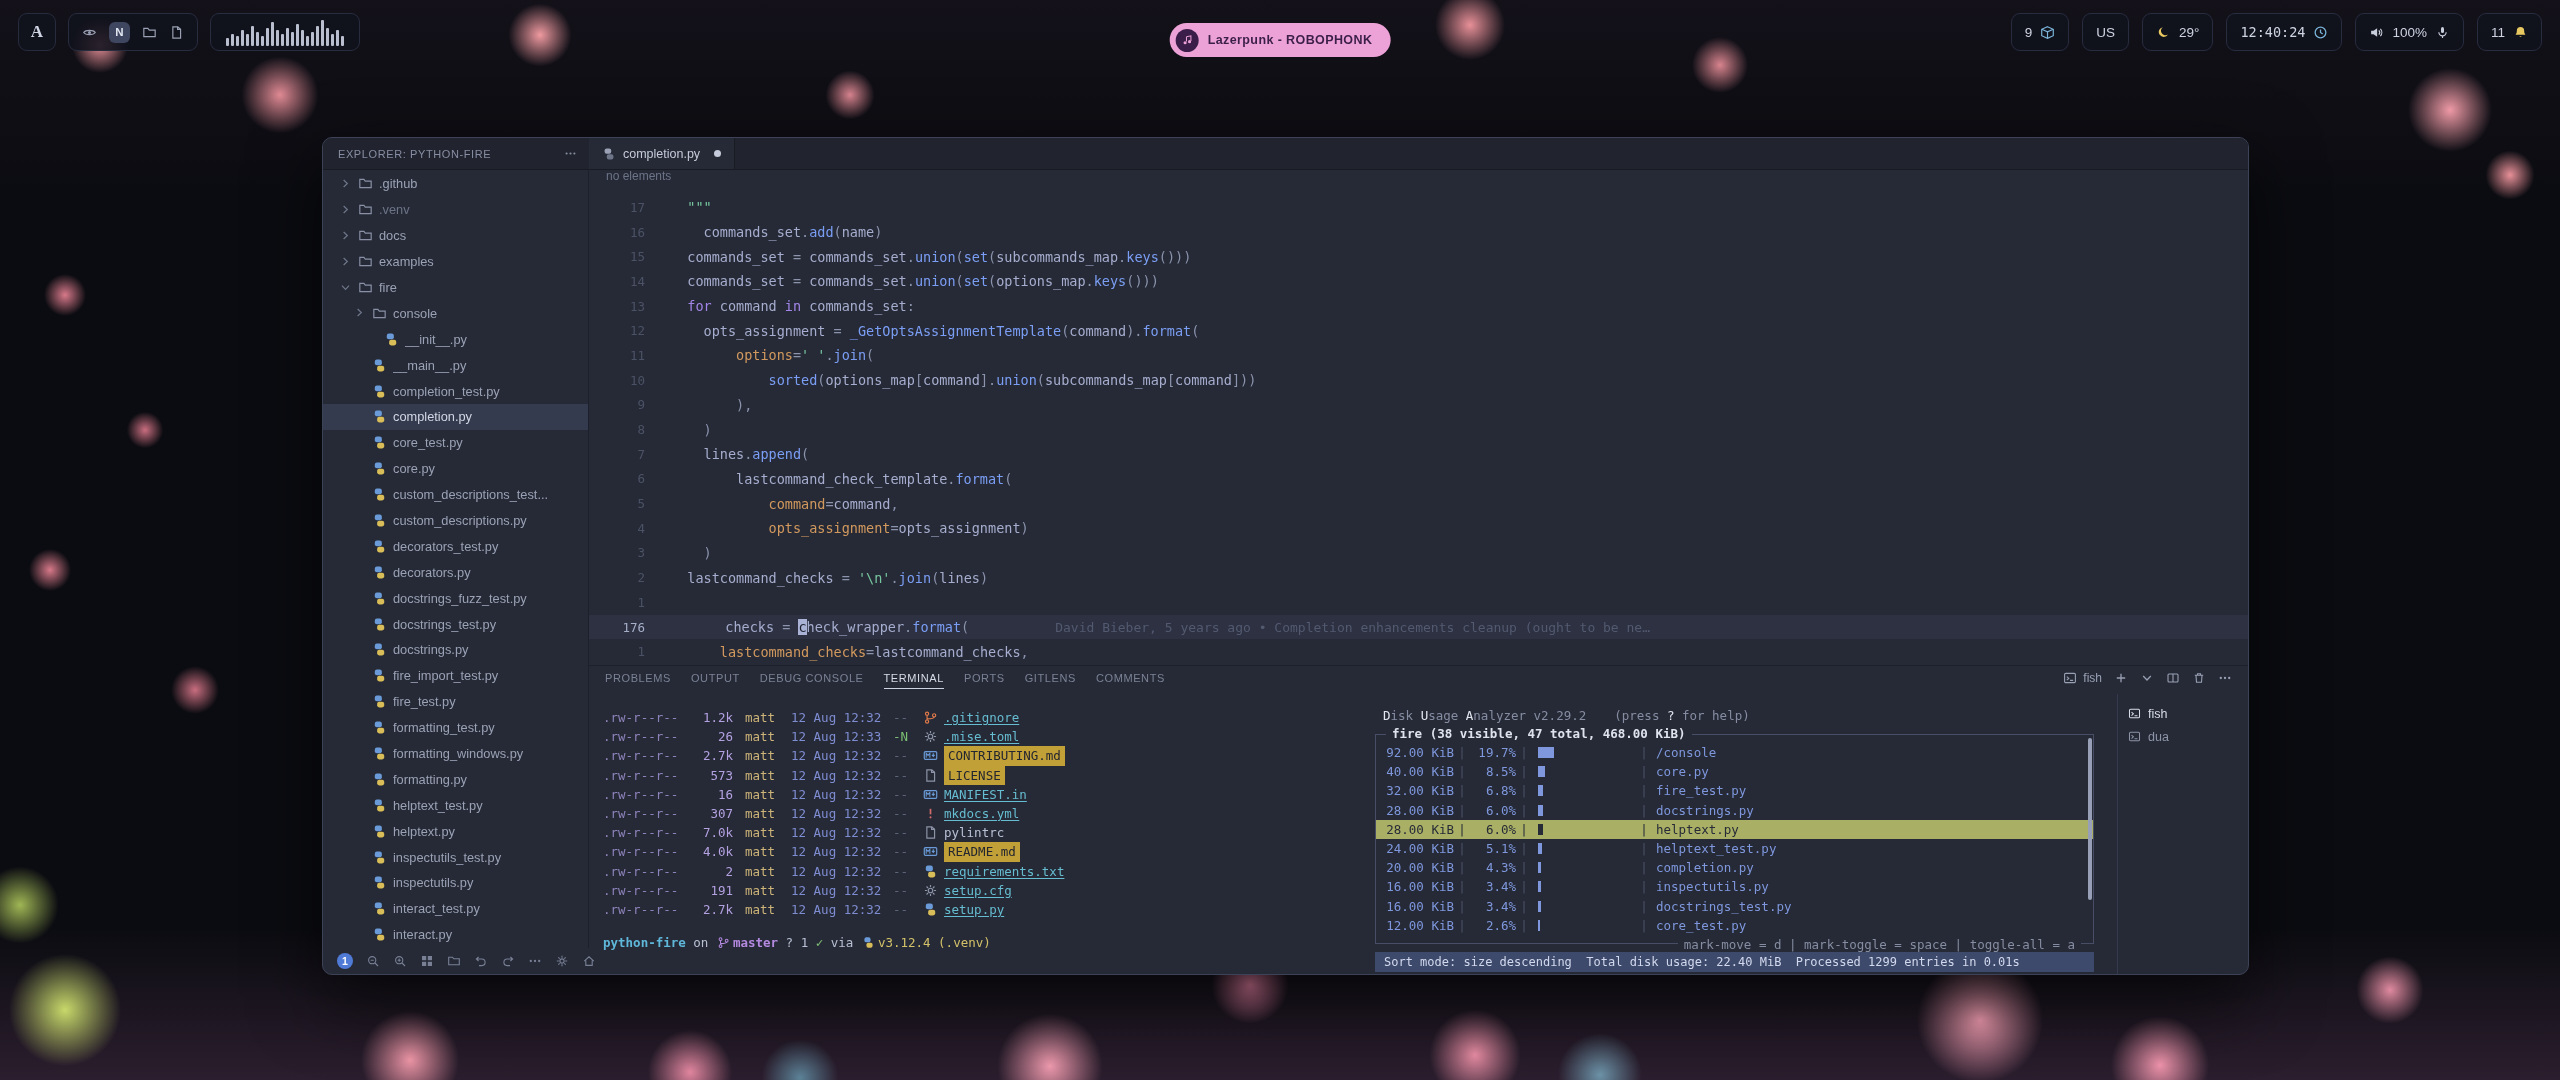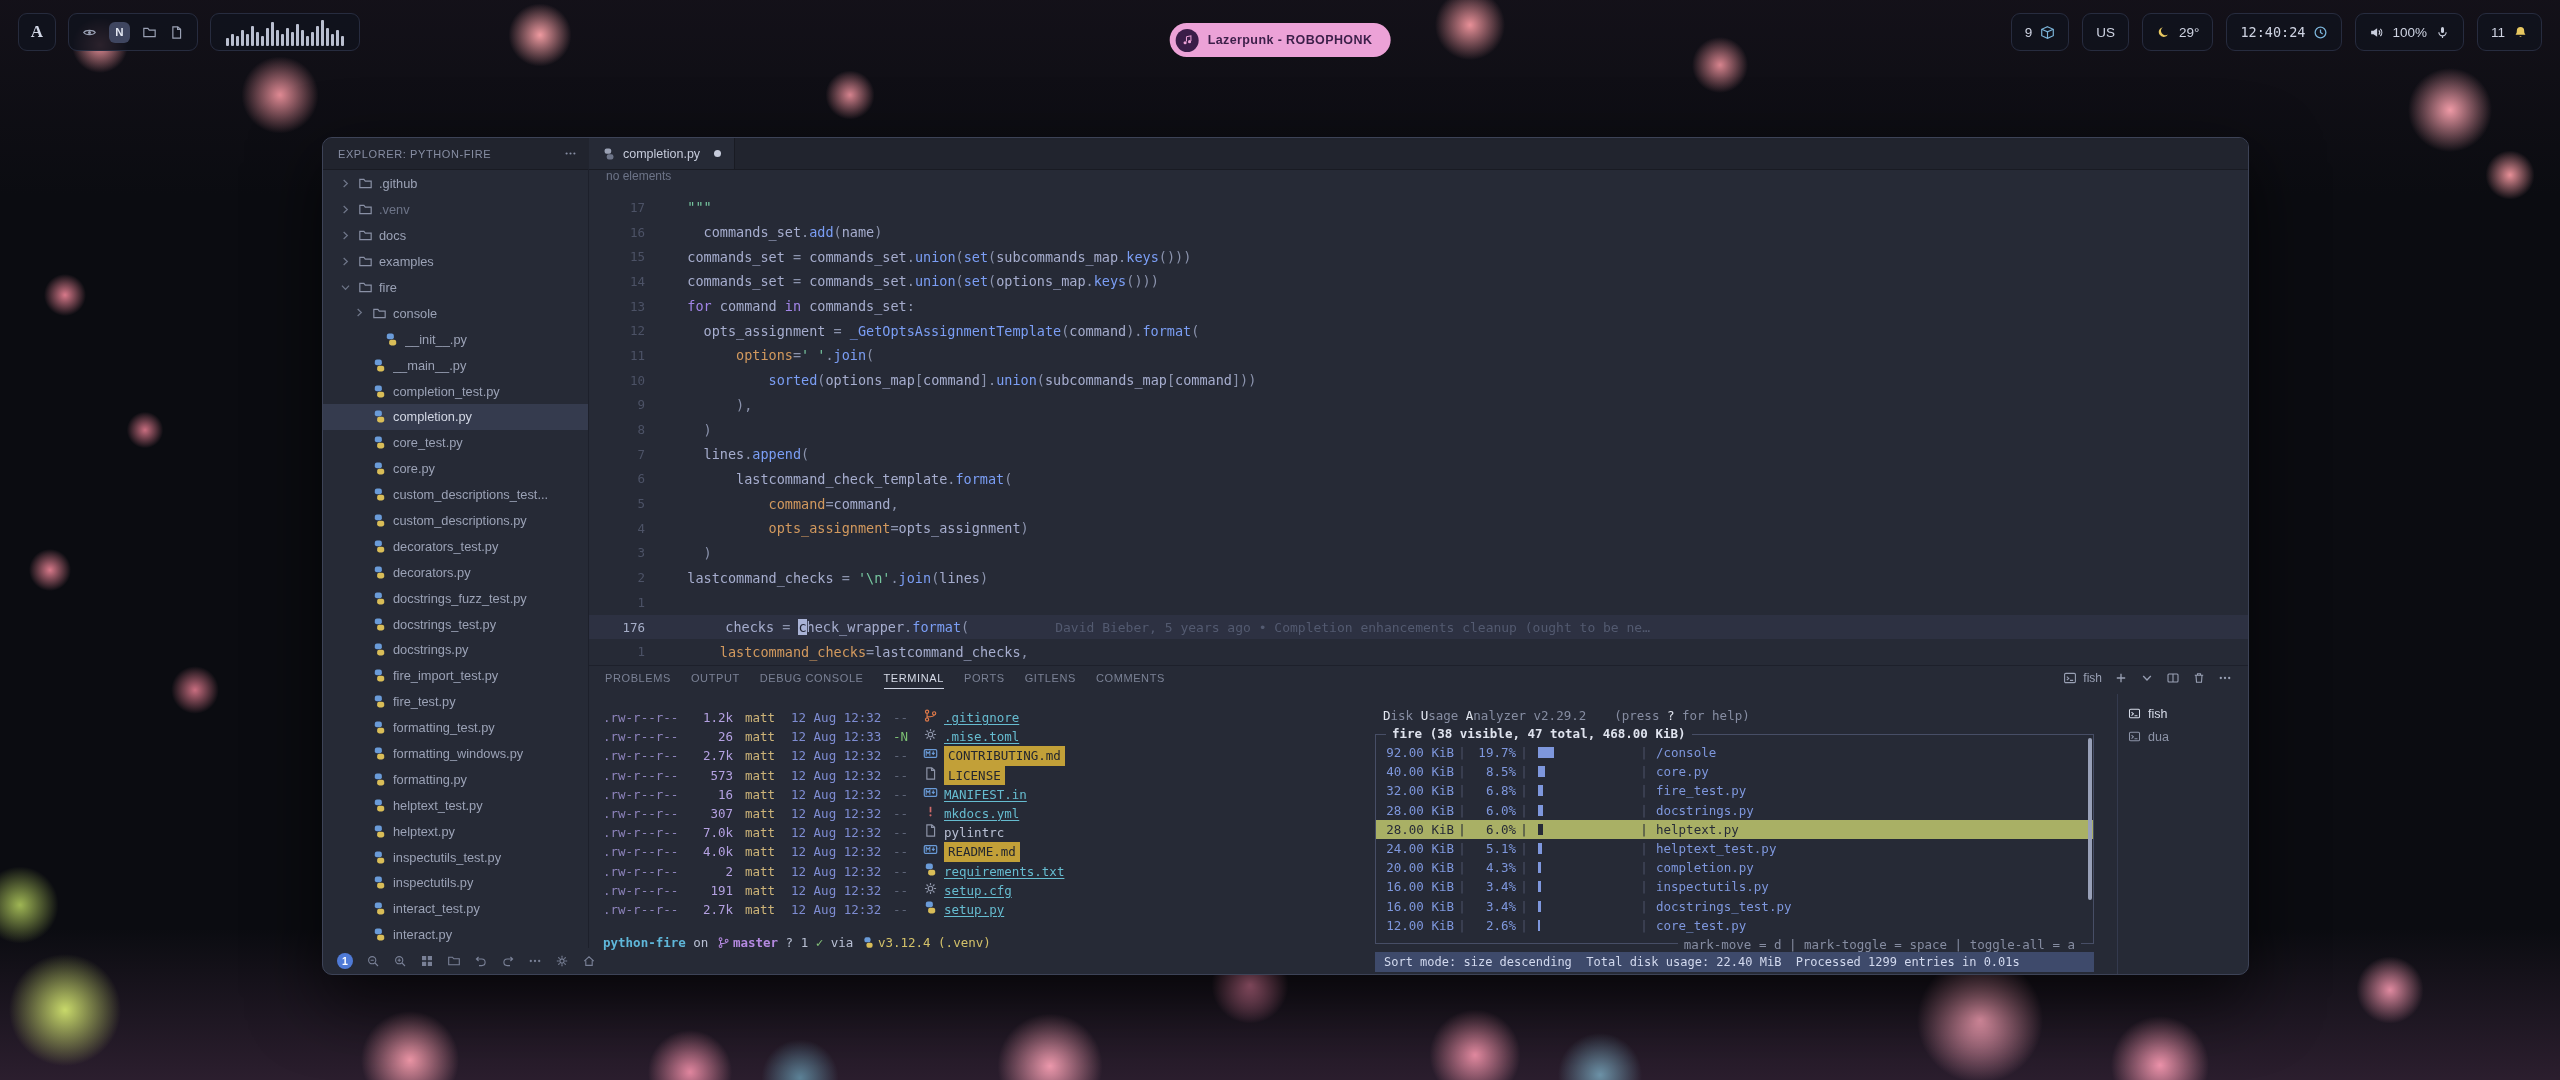--- a/index.html
+++ b/index.html
@@ -108,21 +108,21 @@
   .ptab{font-size:11px;letter-spacing:.6px;color:#7b8296;cursor:pointer;position:relative;}
   .ptab.on{color:#d6dbe8;}
   .ptab.on::after{content:'';position:absolute;left:0;right:0;bottom:-5px;height:1px;background:#cdd3e2;}
   .pt-right{display:flex;align-items:center;gap:12px;margin-left:auto;padding-right:16px;color:#99a0b4;font-size:12px;}
   .pt-right .ic{width:14px;height:14px;cursor:pointer;}
   .pt-prof{display:flex;align-items:center;gap:6px;}
   .panel-body{position:absolute;top:24px;left:0;right:0;bottom:0;}
 
   .term{position:absolute;left:0;top:0;width:784px;bottom:0;padding:18px 0 0 14px;box-sizing:border-box;
     font-family:"DejaVu Sans Mono",monospace;font-size:12.5px;cursor:text;}
-  .trow{display:flex;height:19.2px;line-height:19.2px;white-space:pre;align-items:flex-start;}
+  .trow{display:flex;height:19.2px;line-height:19.2px;white-space:pre;align-items:center;}
   .c-perm{width:84px;color:#8d83bb;}
   .c-size{width:46px;text-align:right;color:#b4a1e2;margin-right:12px;}
   .c-user{width:46px;color:#cdb478;}
   .c-date{width:102px;color:#7e8cd2;}
   .c-git{width:30px;color:#5d6478;}
   .c-git.n{color:#7cbf72;}
   .lic{width:15px;height:15px;margin-right:6px;}
   .fic-branch{color:#e07a4a;} .fic-gear{color:#8d94a8;} .fic-markdown{color:#6a9bd8;}
   .fic-file{color:#8d94a8;} .fic-exclaim{color:#d06a6a;}
   .n-link{color:#66bcd0;text-decoration:underline;text-underline-offset:2px;}

